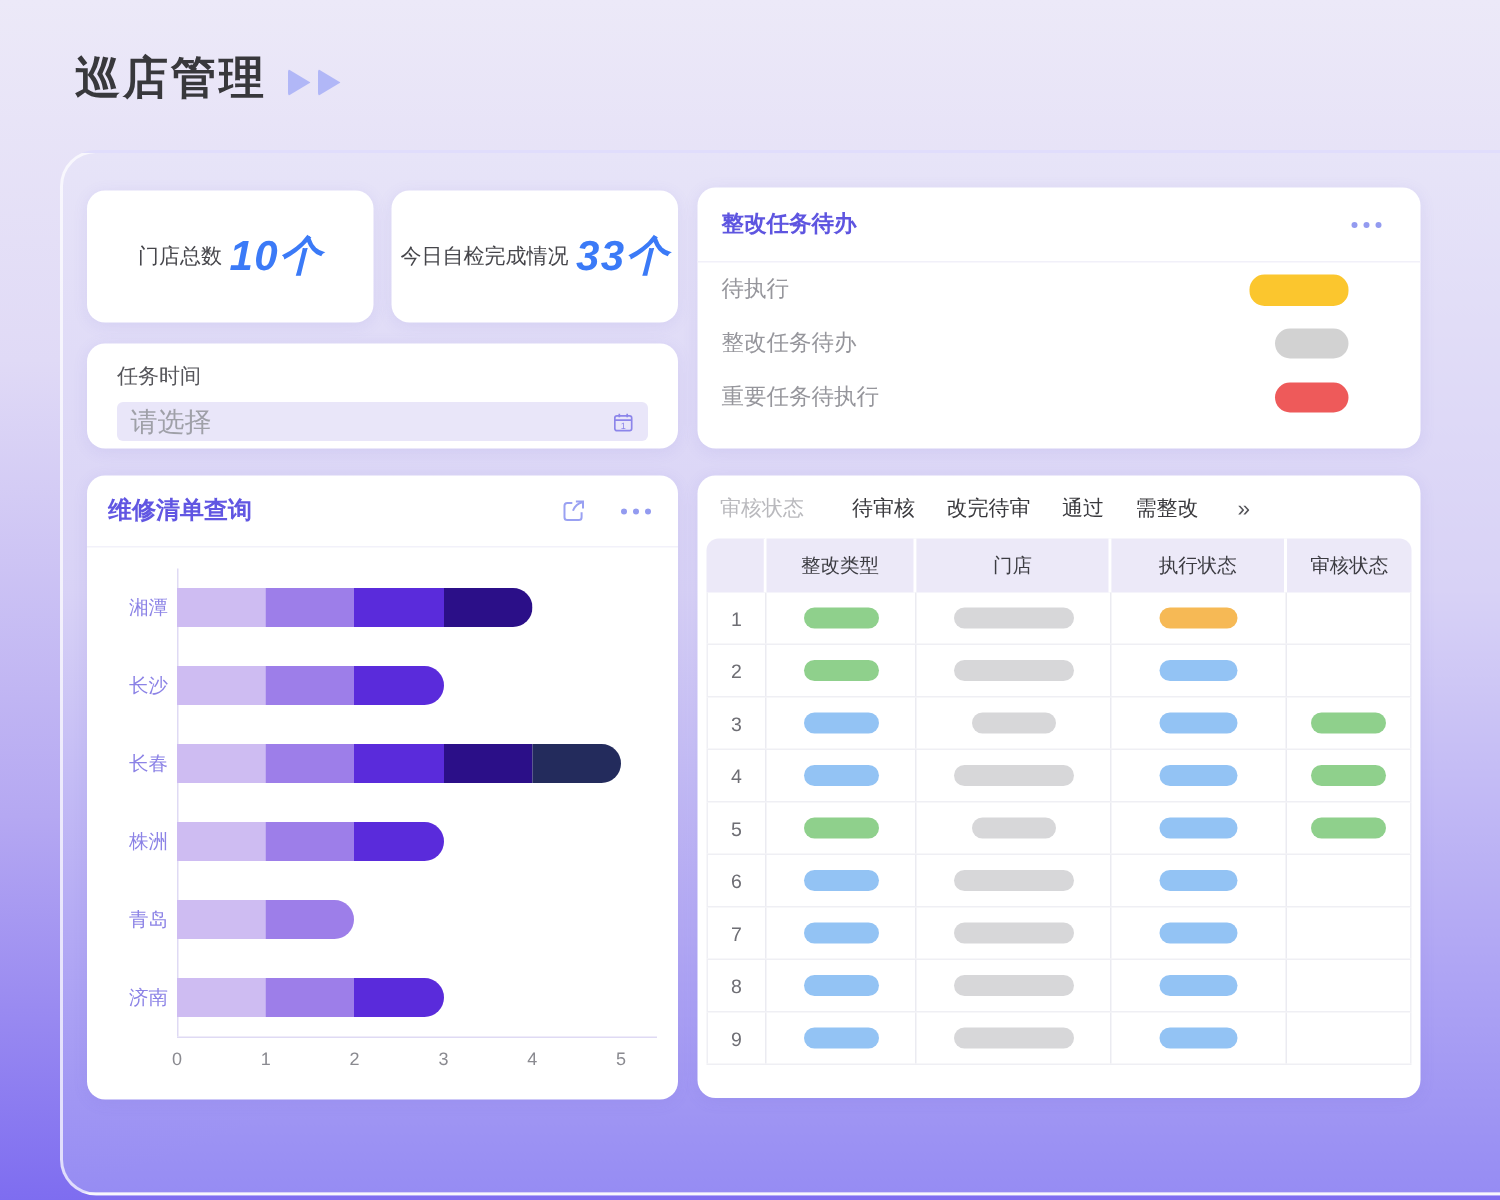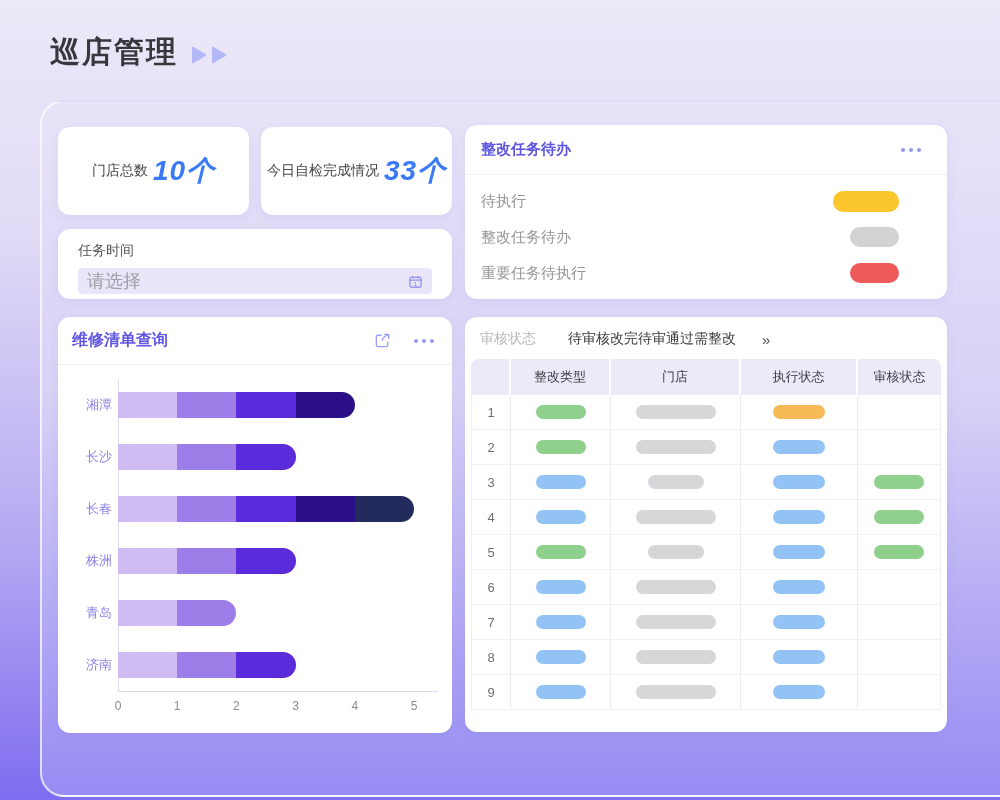--- a/index.html
+++ b/index.html
@@ -32,21 +32,21 @@
   .task-label { font-size:14px; color:#55555A; }
   .task-input { margin-top:8px; height:26px; background:#E9E6F9; border-radius:4px; display:flex; align-items:center; padding:0 9px; }
   .task-placeholder { flex:1; font-size:18px; color:#9FA0A8; }
   
   .todo-card { left:423px; top:23px; width:482px; height:174px; }
   .todo-head { height:50px; display:flex; align-items:center; justify-content:space-between; padding:0 26px 0 16px; border-bottom:1px solid #F1F0F9; }
   .todo-title { font-size:15px; font-weight:700; color:#5E55E0; }
   .dots { display:flex; gap:4px; }
   .dots i { width:4px; height:4px; border-radius:50%; background:#939BF0; }
   .todo-rows { padding:8px 0 0 0; }
-  .todo-row { height:36px; display:flex; align-items:center; justify-content:space-between; padding:0 48px 0 16px; }
+  .todo-row { height:36px; display:flex; justify-content:space-between; padding:0 48px 0 16px; }
   .todo-label { font-size:15px; color:#96969C; }
   .todo-pill { height:20px; width:49px; border-radius:10px; }
   .todo-row:nth-child(1) .todo-pill { width:66px; height:21px; }
   
   .repair-card { left:16px; top:215px; width:394px; height:416px; }
   .repair-head { height:48px; display:flex; align-items:center; padding:0 18px 0 14px; border-bottom:1px solid #F2F1FA; }
   .repair-title { flex:1; font-size:16px; font-weight:700; color:#6156E2; }
   .repair-icons { display:flex; align-items:center; gap:22px; }
   
   .chart-wrap { position:absolute; left:14px; top:62px; width:366px; height:312px; }
@@ -56,21 +56,21 @@
   .chart-cat { width:40px; text-align:right; font-size:13px; color:#8C83E6; flex:none; margin-right:6px; }
   .chart-plot { flex:1; position:relative; height:26px; }
   .chart-bar { position:absolute; left:0; top:0; height:26px; display:flex; border-radius:0 13px 13px 0; overflow:hidden; }
   .chart-seg { height:100%; flex:none; }
   .chart-ticks { position:absolute; left:0; top:320px; width:100%; height:16px; }
   .chart-tick { position:absolute; transform:translateX(-50%); font-size:12px; color:#8A8A90; }
   
   .table-card { left:423px; top:215px; width:482px; height:415px; }
   .filter-row { height:44px; display:flex; align-items:center; padding:0 15px; gap:0; }
   .filter-label { font-size:14px; color:#B9B9BD; margin-right:32px; }
-  .filter-options { display:flex; align-items:flex-end; }
+  .filter-options { display:flex; gap:21px; align-items:flex-end; }
   .filter-option { font-size:14px; color:#3A3A3E; cursor:pointer; }
   .filter-more { font-size:15px; color:#55555A; margin-left:26px; }
   .rtable { position:absolute; left:6px; top:42px; width:470px; }
   .thead { display:flex; height:36px; }
   .th { background:#ECE9F8; display:flex; align-items:center; justify-content:center; font-size:13px; color:#3C3C42; border-right:2px solid #FFFFFF; }
   .th:first-child { border-radius:8px 0 0 0; }
   .th:last-child  { border-radius:0 8px 0 0; border-right:none; }
   .tbody .tr { display:flex; height:35px; border-bottom:1px solid #EFEFF4; }
   .td { display:flex; align-items:center; justify-content:center; border-right:1px solid #EBEBF1; }
   .td:first-child { border-left:1px solid #EFEFF4; }

